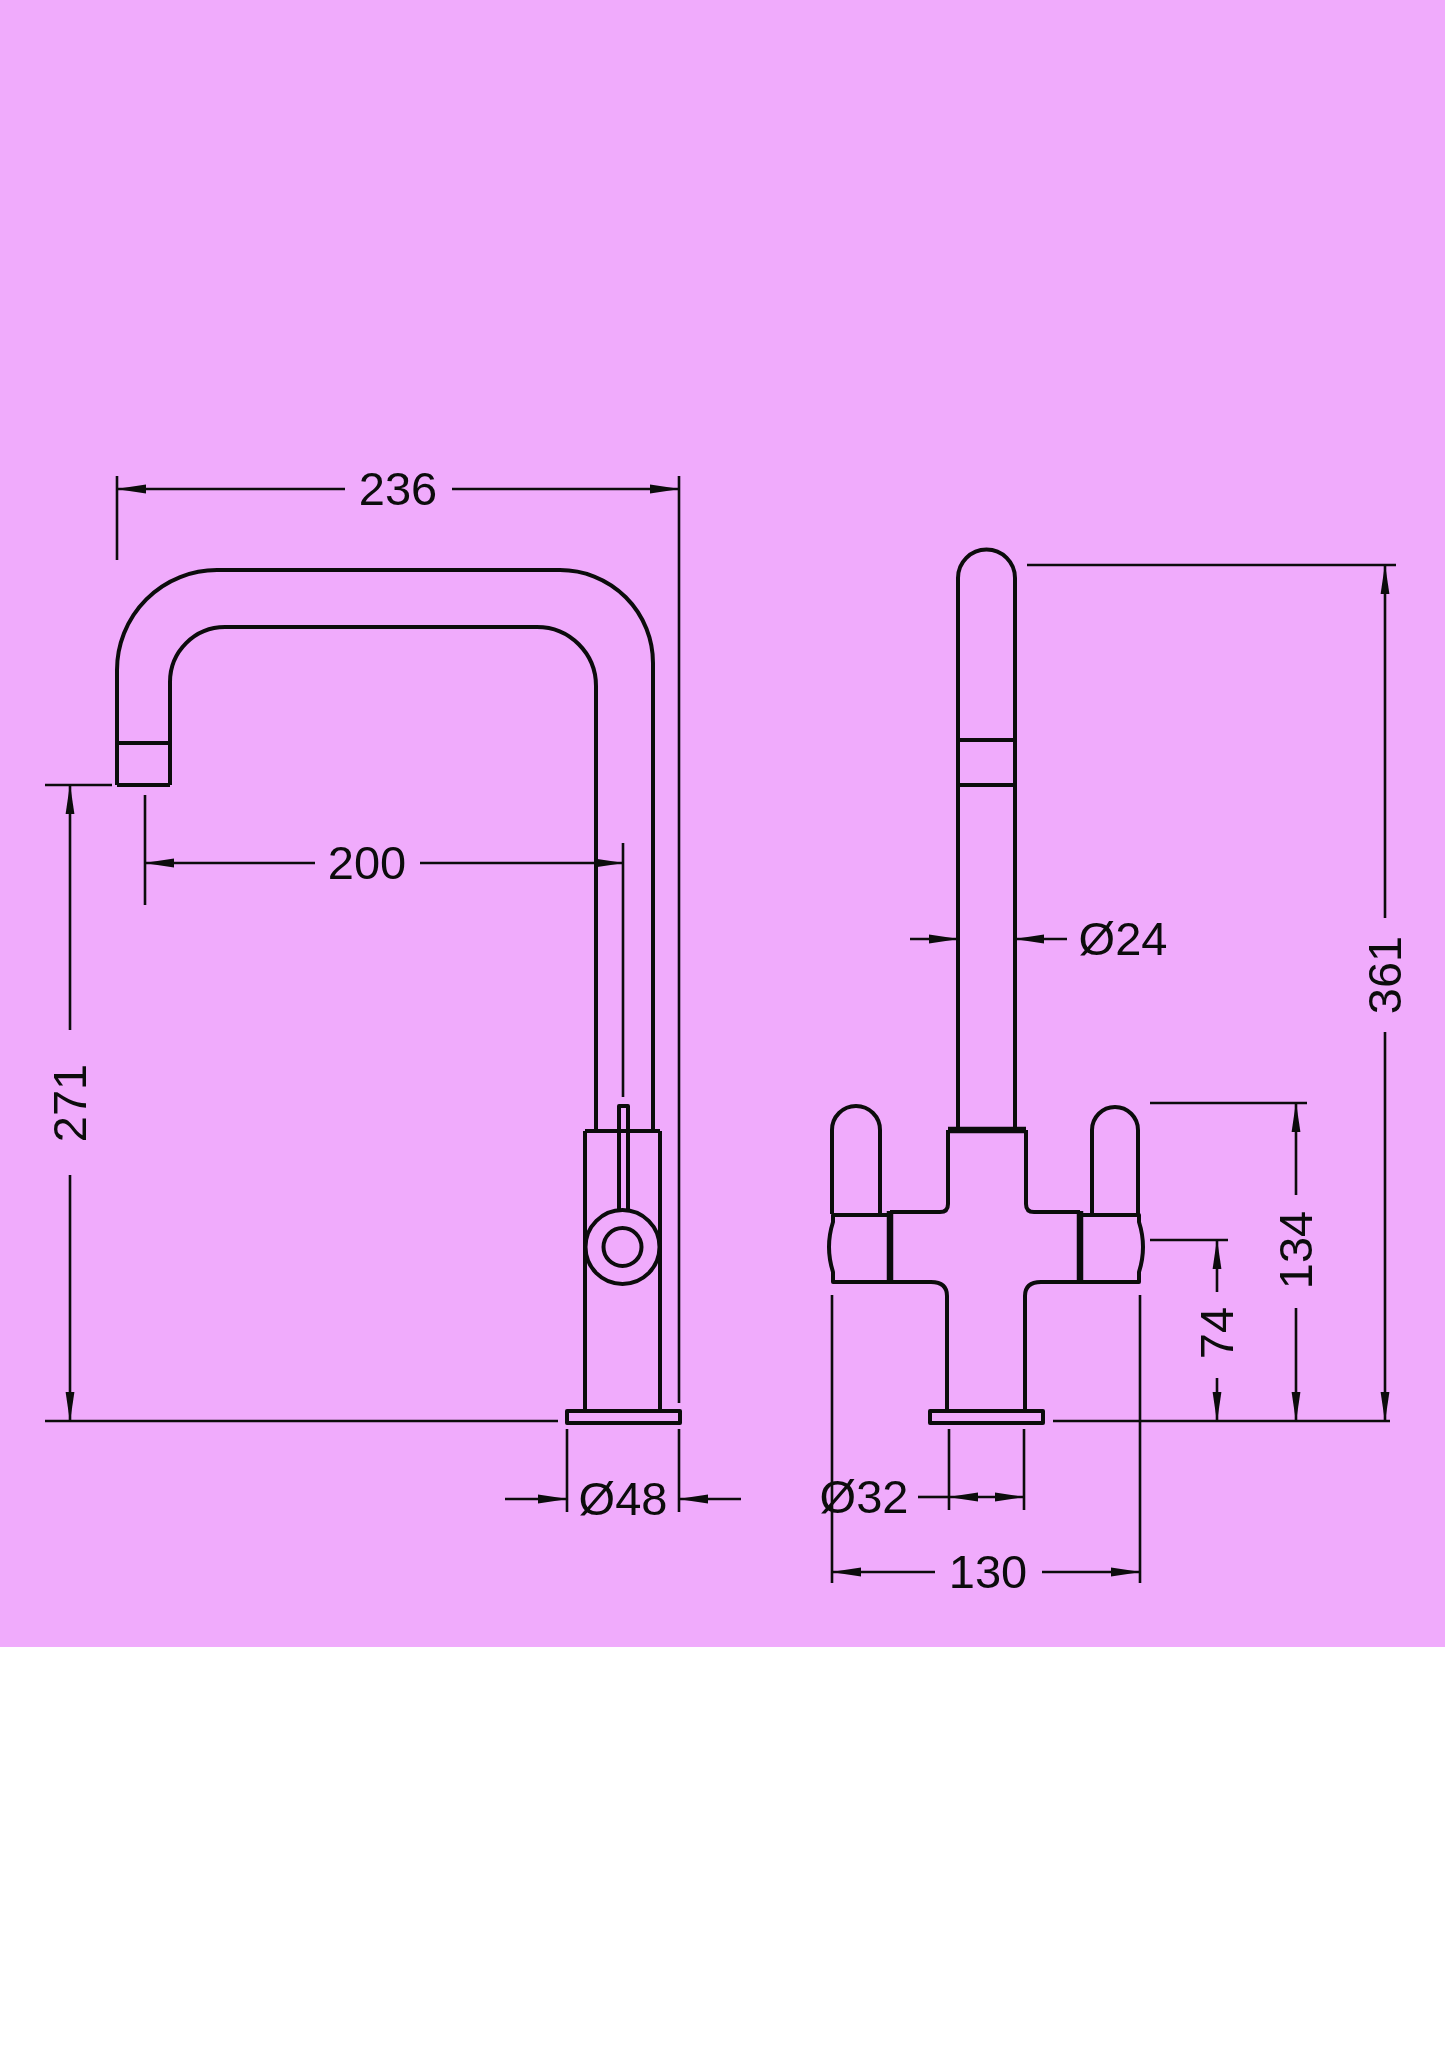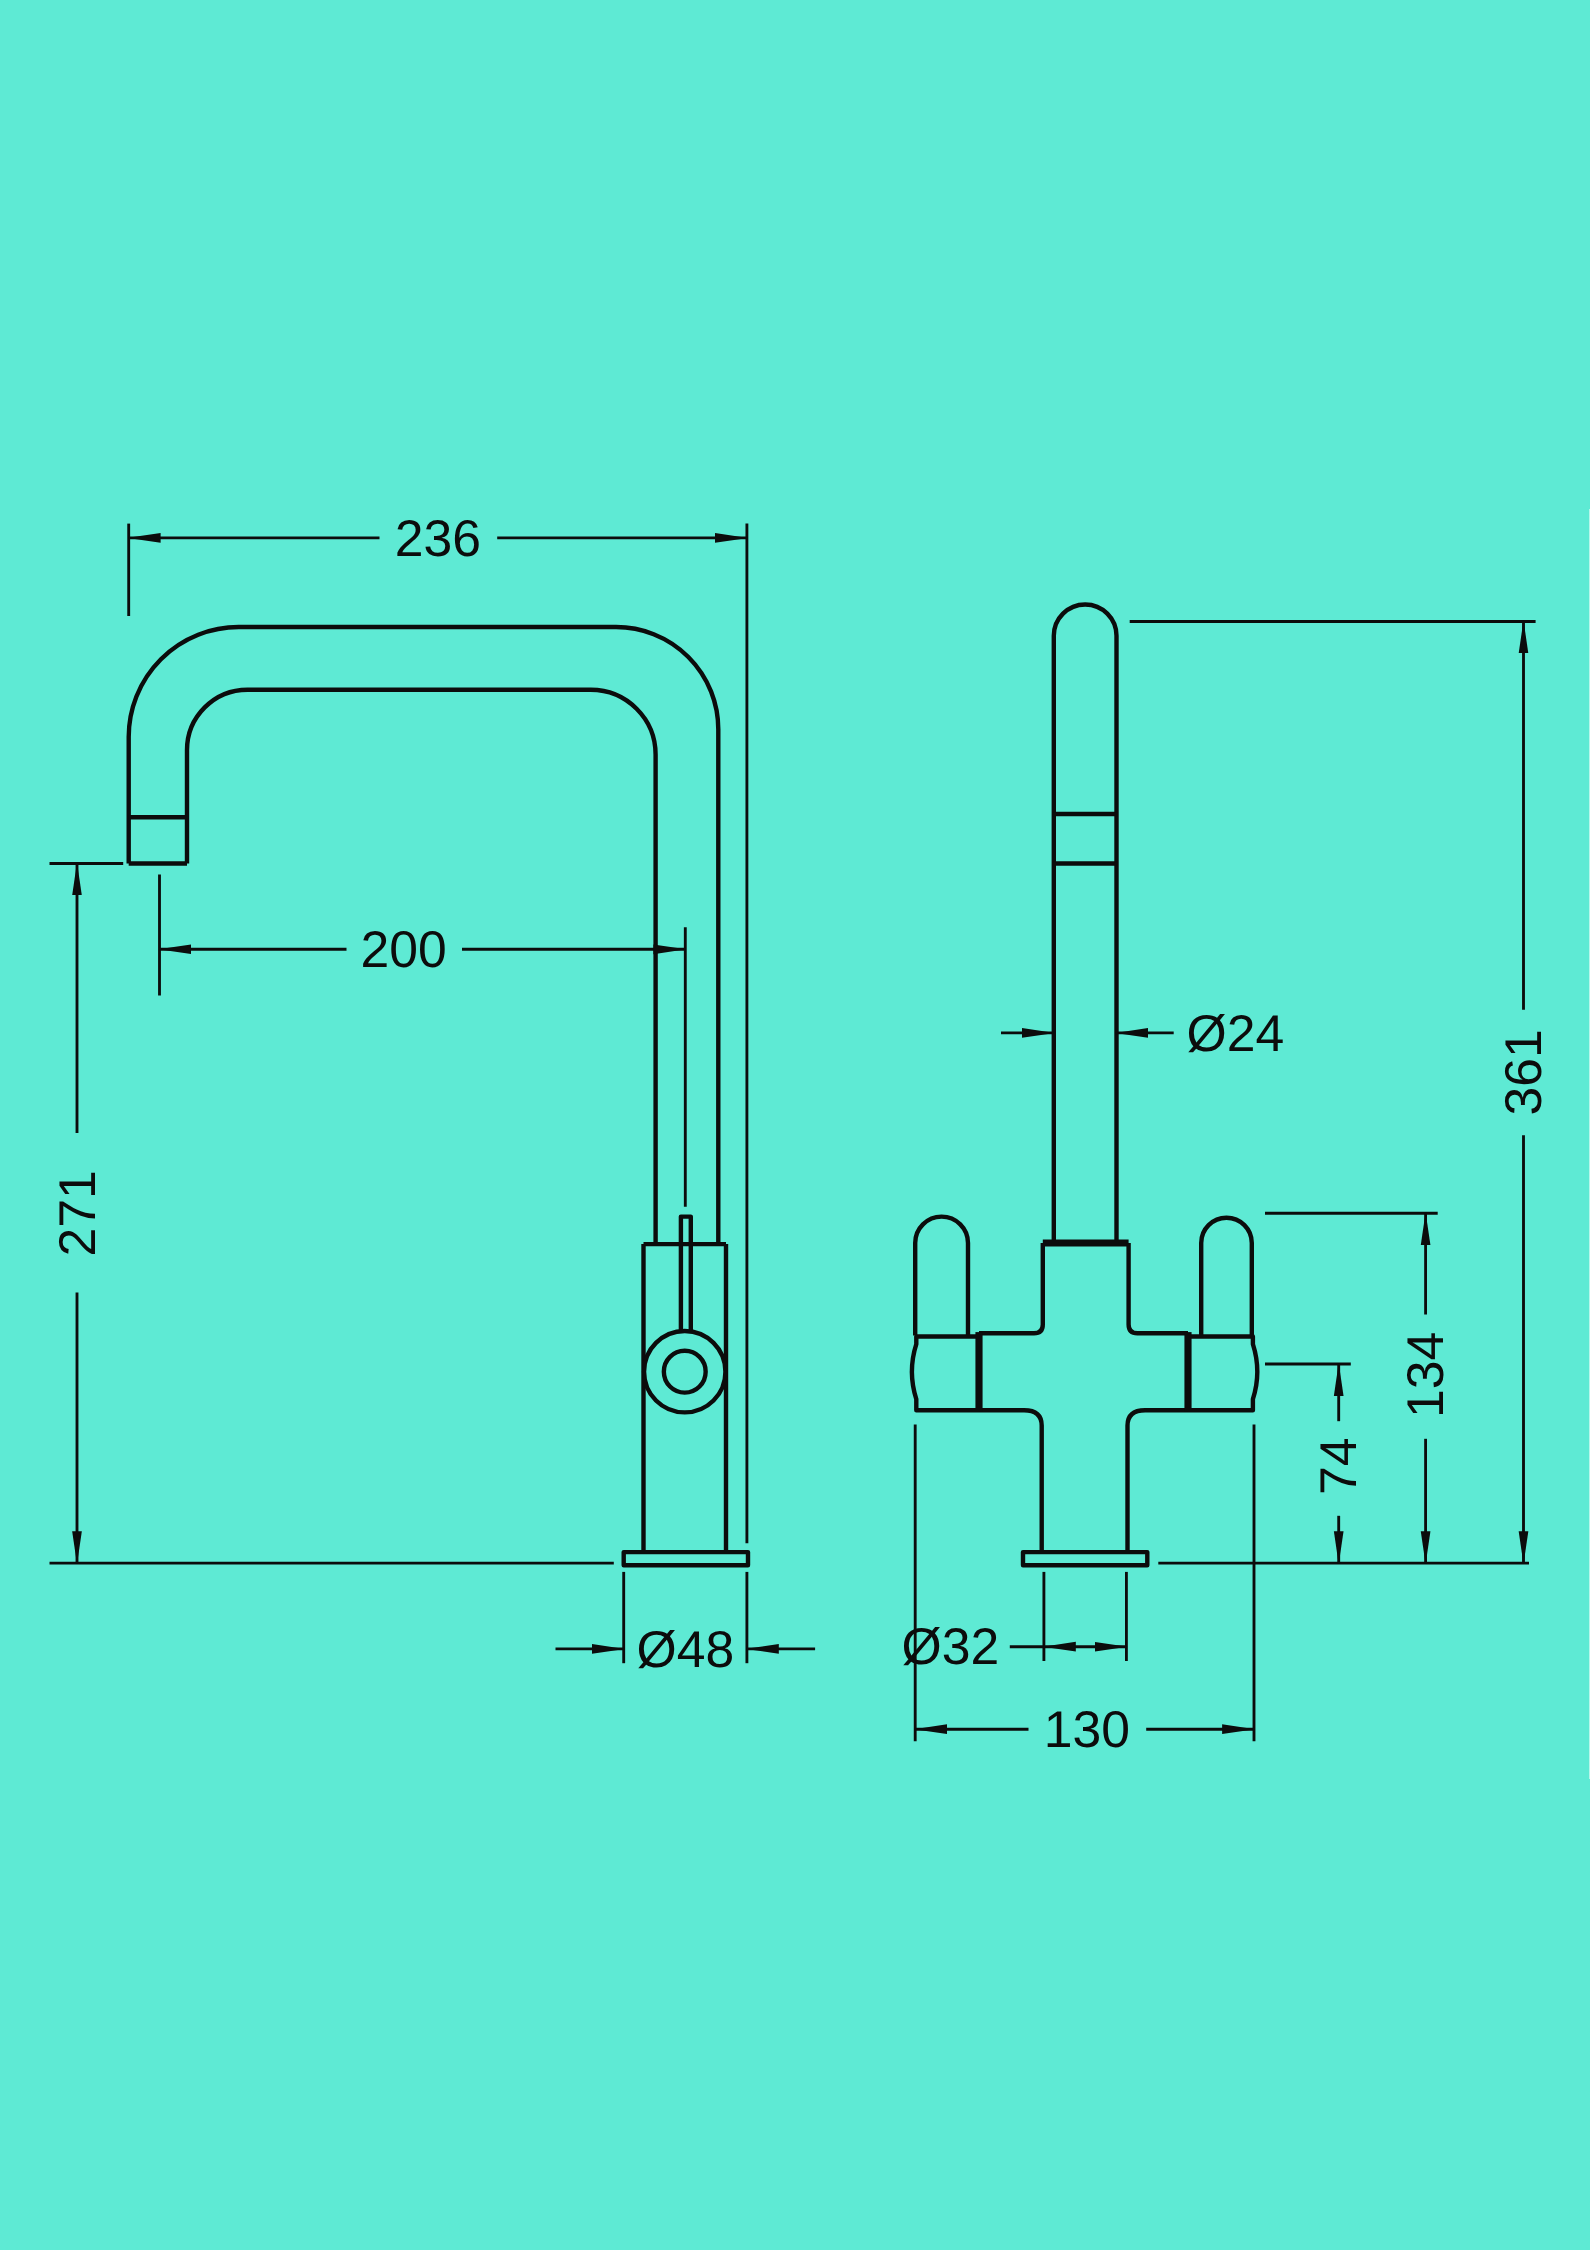--- a/index.html
+++ b/index.html
@@ -1,16 +1,16 @@
 <!DOCTYPE html>
 <html><head>
 <meta charset="utf-8">
 <style>
   html,body{margin:0;padding:0;background:#ffffff;}
-  .stage{position:relative;width:1445px;height:2045px;background:#5eead4;overflow:hidden;
+  .stage{position:relative;width:1445px;height:1647px;background:#f0abfc;overflow:hidden;
          font-family:"Liberation Sans", sans-serif;text-align:right;}
   svg{display:block}
   .obj{fill:none;stroke:#0c0c0c;stroke-width:4;stroke-linecap:butt;stroke-linejoin:round;}
   .heavy{fill:none;stroke:#0c0c0c;stroke-width:6.5;stroke-linecap:butt;}
   .dim{fill:none;stroke:#0c0c0c;stroke-width:2.6;stroke-linecap:butt;}
   .dimtxt{fill:#0c0c0c;font-family:"Liberation Sans","DejaVu Sans",sans-serif;
           font-size:47px;text-anchor:middle;}
 </style>
 </head>
 <body>

